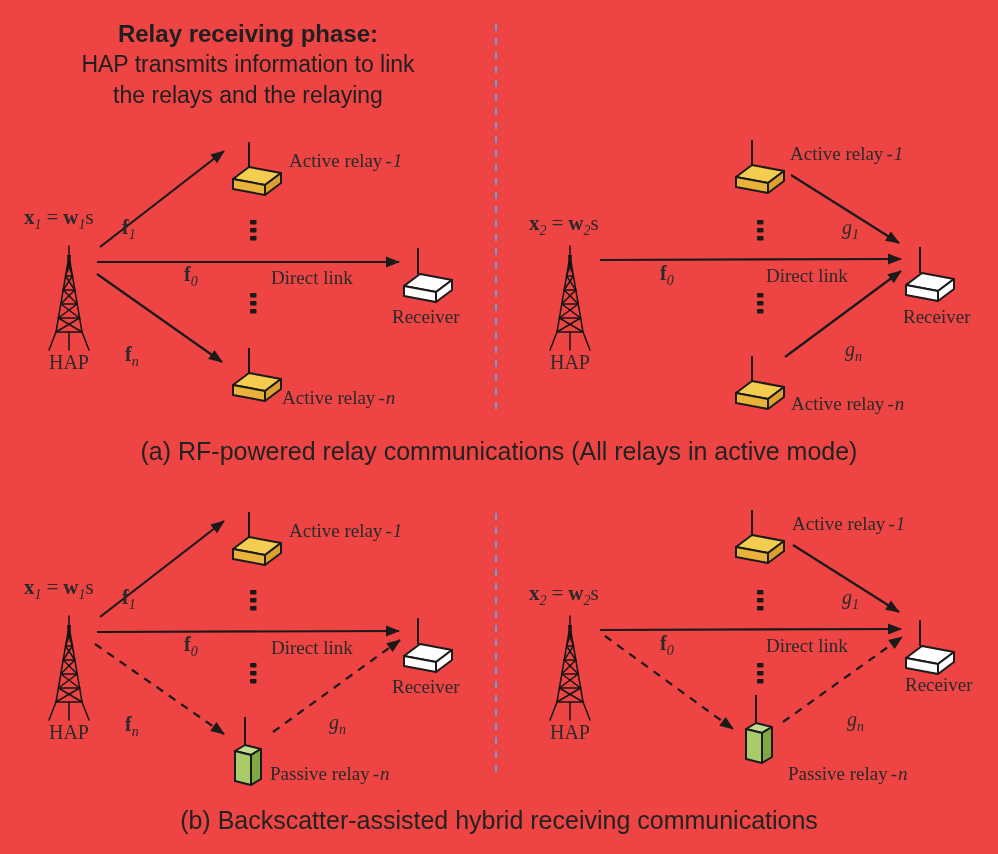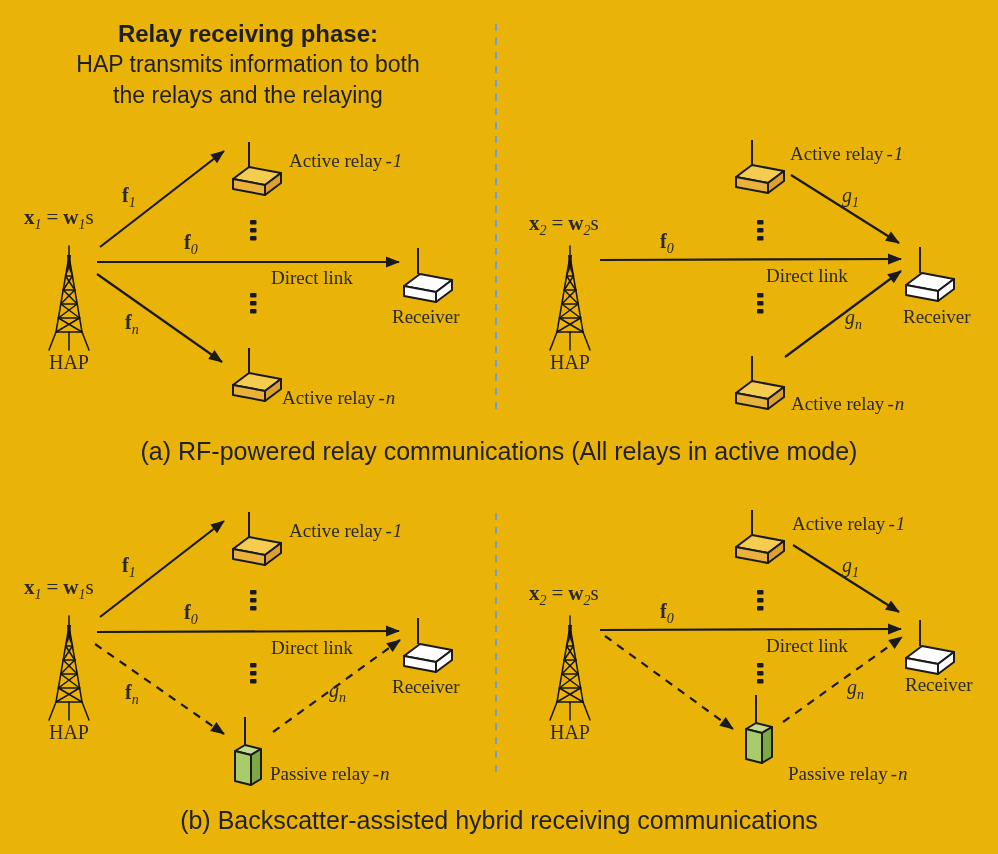--- a/index.html
+++ b/index.html
@@ -1,24 +1,24 @@
 <!DOCTYPE html>
 <html><head>
 <meta charset="utf-8">
 <style>
   html,body{margin:0;padding:0;background:#fff;}
-  .fig{position:relative;width:998px;height:854px;background:#eab308;
+  .fig{position:relative;width:998px;height:854px;background:#ef4444;
        font-family:"Liberation Sans",sans-serif;color:#262626;overflow:hidden;}
   svg.layer{position:absolute;left:0;top:0;}
   .panel-title{position:absolute;text-align:center;font-size:23px;line-height:31px;color:#1f1f1f;}
   .panel-title .heading{font-weight:700;font-size:24px;}
   .caption{position:absolute;left:0;width:998px;text-align:center;font-size:25px;color:#222;}
   .lbl{position:absolute;font-size:19px;white-space:nowrap;color:#2a2a2a;font-family:Liberation Serif, serif;}
   .lbl.sym{font-size:21px;}
-  .lbl.ch{font-size:20px;}
+  .lbl.ch{font-size:20px;margin-top:32px;}
   .b{font-weight:700;}
   .it{font-style:italic;}
   .lbl sub{font-size:14px;font-style:italic;line-height:0;}
   .eq{margin:0 5px;}
   .dash{margin:0 1px 0 3px;}
   .hapl{width:58px;text-align:center;font-size:20px;}
 </style>
 </head>
 <body>
 
@@ -132,21 +132,21 @@
     <use href="#tower" x="549" y="616"></use>
     <use href="#active-relay" x="732" y="510"></use>
     <use href="#passive-relay" x="742" y="693"></use>
     <use href="#receiver-box" x="904" y="620"></use>
     <use href="#vdots" x="757" y="590"></use>
     <use href="#vdots" x="757" y="663"></use>
   </svg>
 
   <div class="panel-title" style="left:0;top:18px;width:496px">
     <div class="heading">Relay receiving phase:</div>
-    <div>HAP transmits information to both</div>
+    <div>HAP transmits information to link</div>
     <div>the relays and the relaying</div>
   </div>
 
   <div class="caption" style="top:437px">(a) RF-powered relay communications (All relays in active mode)</div>
   <div class="caption" style="top:806px">(b) Backscatter-assisted hybrid receiving communications</div>
 
   <div class="lbl sym" style="left:24px;top:205px"><span class="b">x</span><sub>1</sub><span class="eq">=</span><span class="b">w</span><sub>1</sub><span>s</span></div>
   <div class="lbl ch" style="left:122px;top:184px"><span class="b">f</span><sub>1</sub></div>
   <div class="lbl ch" style="left:184px;top:231px"><span class="b">f</span><sub>0</sub></div>
   <div class="lbl ch" style="left:125px;top:311px"><span class="b">f</span><sub>n</sub></div>

